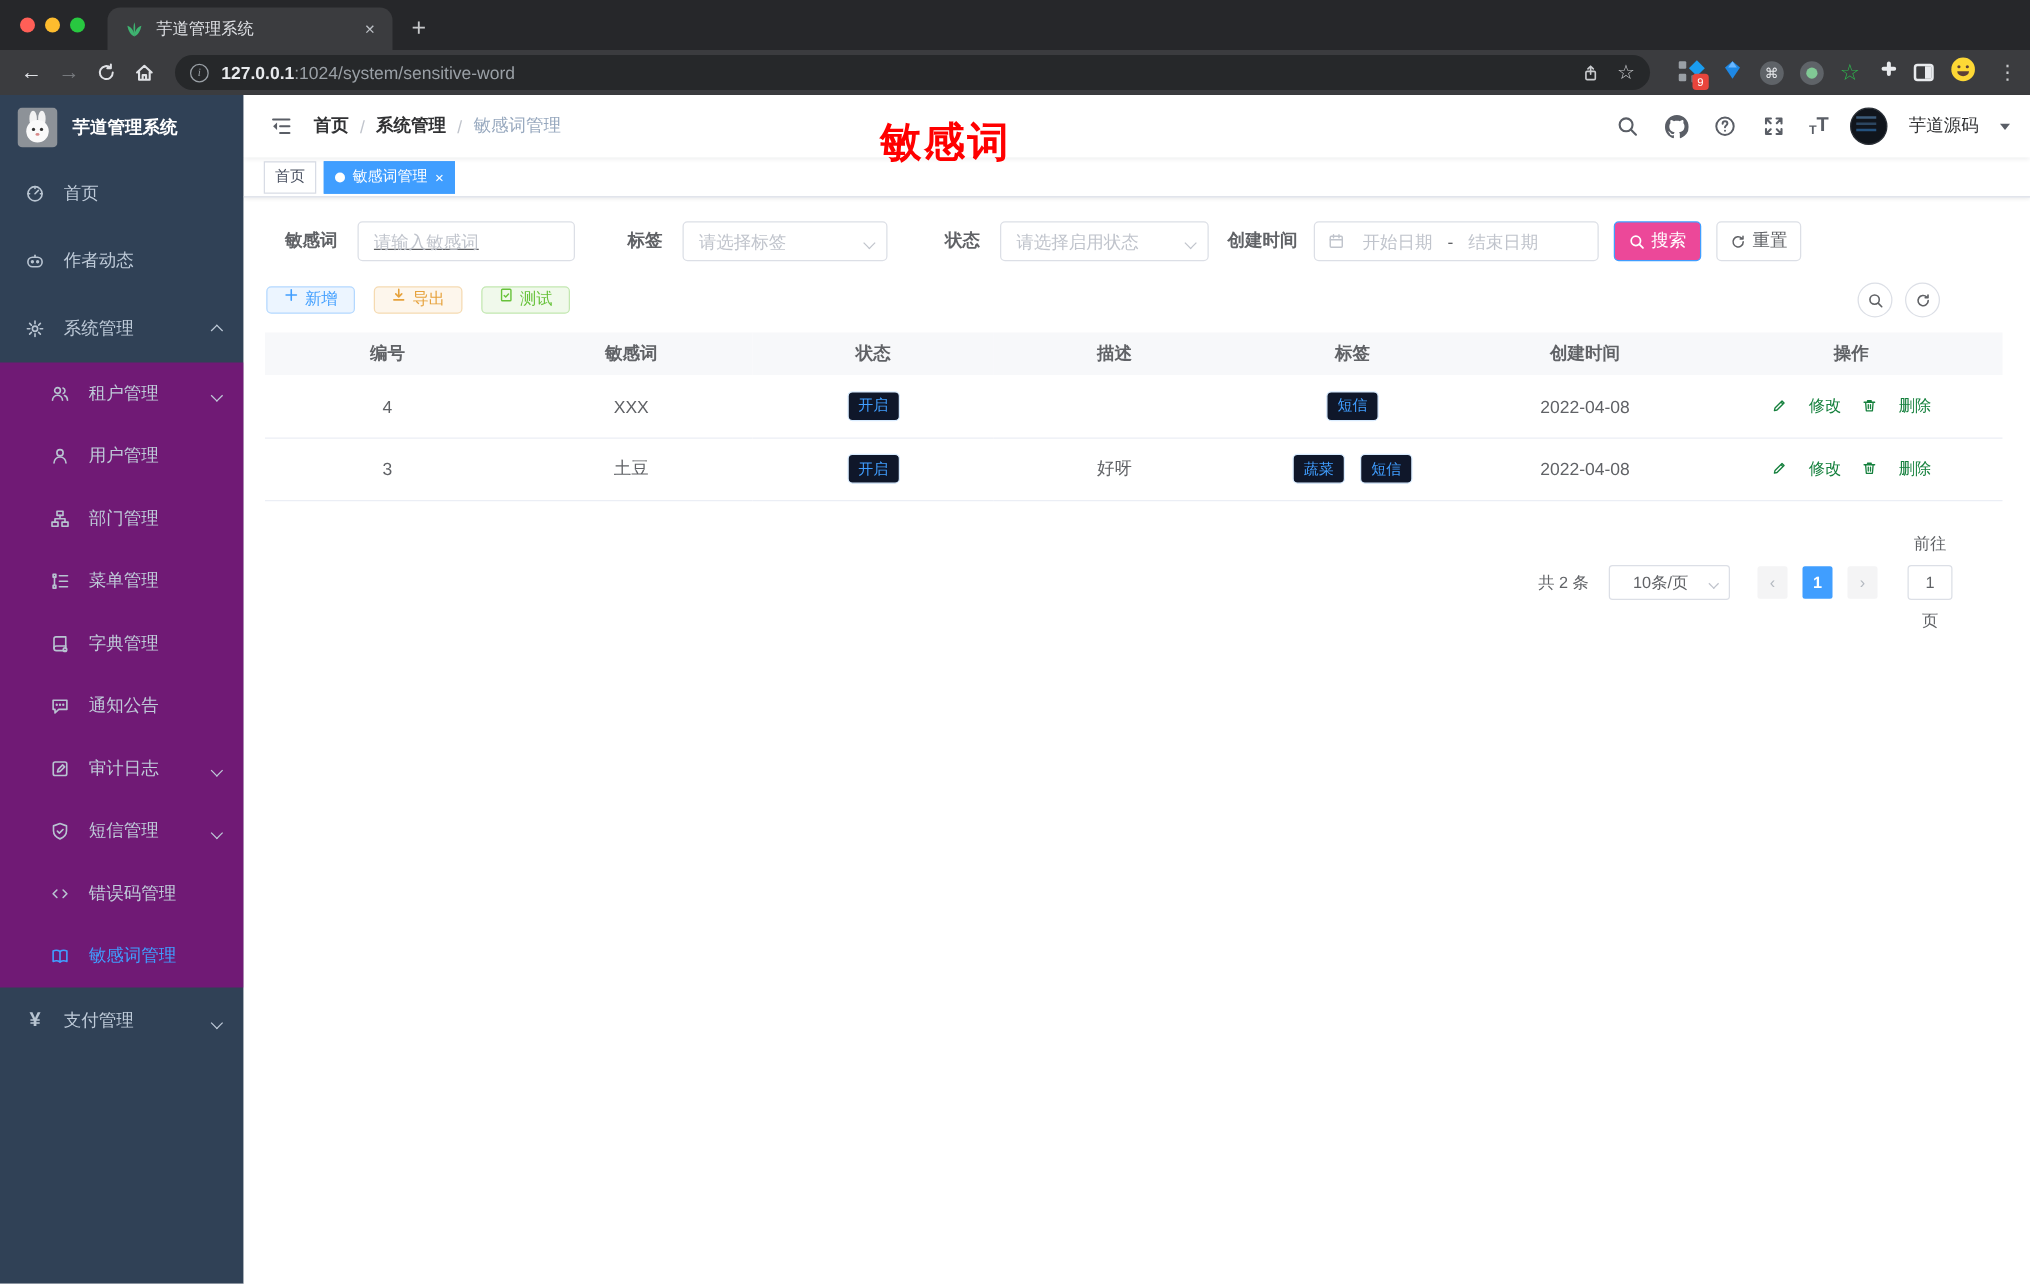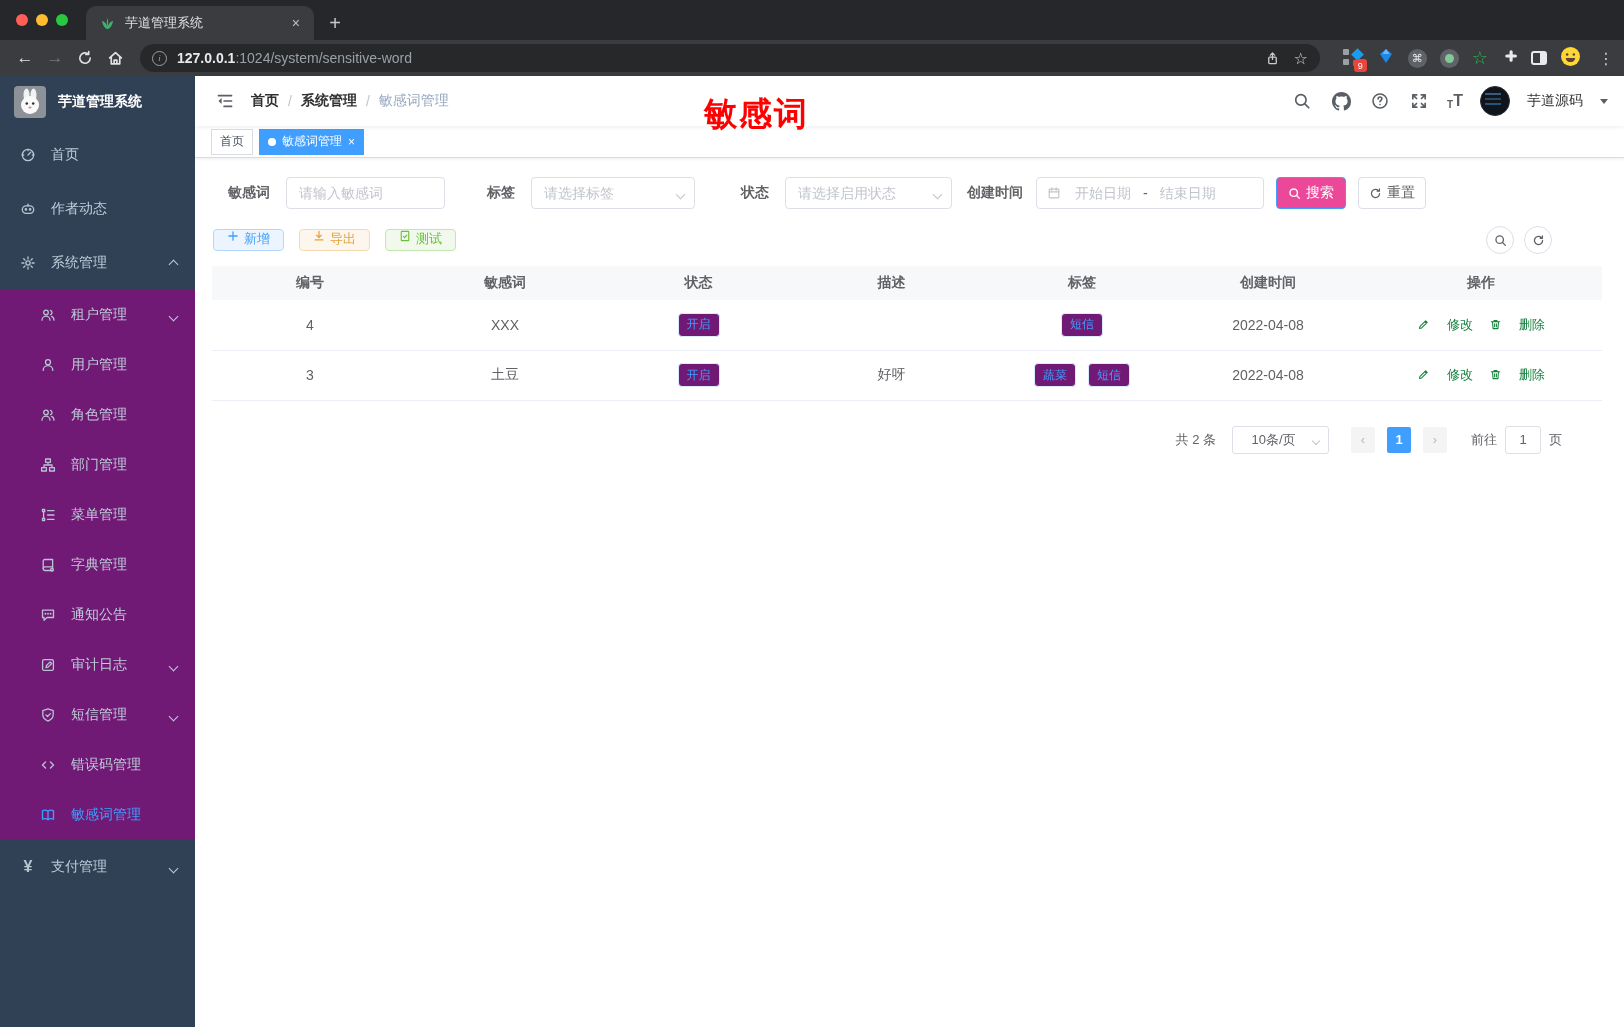--- a/index.html
+++ b/index.html
@@ -104,33 +104,33 @@
   #btn-add { color:#409eff; background:#ecf5ff; border-color:#b3d8ff; }
   #btn-export { color:#e6a23c; background:#fdf6ec; border-color:#f5dab1; }
   #btn-test { color:#67c23a; background:#f0f9eb; border-color:#c2e7b0; }
   #actionrow .rightmini { margin-left:auto; display:flex; gap:10px; }
   .minicirc { width:28px; height:28px; border-radius:50%; border:1px solid #dcdfe6; background:#fff; color:#606266; display:flex; align-items:center; justify-content:center; cursor:pointer; }
 
   #dtable { margin:12px 17px 0; width:1390px; border-collapse:collapse; table-layout:fixed; font-size:14px; color:#606266; }
   #dtable th { height:34px; background:#f7f8fa; color:#606266; font-weight:600; text-align:center; font-size:14px; }
   #dtable td { height:50px; text-align:center; border-bottom:1px solid #ebeef5; }
   #dtable tr.trow { border-bottom:1px solid #ebeef5; }
-  .etag { display:inline-flex; align-items:center; height:24px; padding:0 8px; background:#701a75; border:1px solid #d9ecff; border-radius:4px; color:#409eff; font-size:12px; }
+  .etag { display:inline-flex; align-items:center; height:24px; padding:0 8px; background:#0f172a; border:1px solid #d9ecff; border-radius:4px; color:#409eff; font-size:12px; }
   .etag + .etag { margin-left:8px; }
   .oplink { color:#15803d; font-size:13px; display:inline-flex; align-items:center; gap:17px; cursor:pointer; }
   .oplink + .oplink { margin-left:12px; }
 
   #pager { display:flex; align-items:center; justify-content:flex-end; margin:25px 62px 0 0; font-size:13px; color:#606266; }
   #pager .total { margin-right:16px; }
   #sizesel { width:97px; height:28px; border:1px solid #dcdfe6; border-radius:3px; display:flex; align-items:center; justify-content:center; position:relative; padding-right:14px; color:#606266; margin-right:16px; }
   #sizesel .chevbox { position:absolute; right:9px; color:#c0c4cc; }
   #sizesel .chev { margin-top:-3px; }
   .pgbtn { width:24px; height:26px; background:#f4f4f5; border-radius:2px; display:flex; align-items:center; justify-content:center; color:#b4b9c0; margin:0 6px; cursor:pointer; font-size:13px; }
   .pgnum { width:24px; height:26px; background:#409eff; color:#fff; border-radius:2px; display:flex; align-items:center; justify-content:center; margin:0 6px; font-weight:600; }
-  #goto { margin-left:18px; display:flex; align-items:center; gap:8px; }
+  #goto { margin-left:18px; display:flex; align-items:center; gap:8px;flex-direction:column; }
   #goto input { width:36px; height:28px; border:1px solid #dcdfe6; border-radius:3px; text-align:center; font-size:13px; color:#606266; outline:none; font-family:inherit; }
 
   #annotation { position:absolute; left:704px; top:92px; font-size:33px; font-weight:700; color:#ff0000; z-index:50; letter-spacing:2px; }
 </style>
 </head>
 <body>
 
 <div id="chrome">
   <div id="tabstrip">
     <div id="traffic">
@@ -281,30 +281,20 @@
             <svg width="16" height="16" viewBox="0 0 16 16" class="sv">
               <circle cx="8" cy="5.2" r="2.5"></circle>
               <path d="M3.2 13.4c0-2.7 2.1-4.8 4.8-4.8s4.8 2.1 4.8 4.8"></path>
             </svg>
           </span>
         <span>用户管理</span>
       </div>
       <div class="s-item">
         <span class="s-ico">
             <svg width="16" height="16" viewBox="0 0 16 16" class="sv">
-              <circle cx="6" cy="5.4" r="2.3"></circle>
-              <path d="M2 13.2c0-2.2 1.8-4 4-4s4 1.8 4 4"></path>
-              <path d="M10.4 3.4a2.3 2.3 0 0 1 .2 4.3M11.6 9.4c1.5.6 2.4 2 2.4 3.8"></path>
-            </svg>
-          </span>
-        <span>角色管理</span>
-      </div>
-      <div class="s-item">
-        <span class="s-ico">
-            <svg width="16" height="16" viewBox="0 0 16 16" class="sv">
               <rect x="5.6" y="2" width="4.8" height="3.3"></rect>
               <rect x="1.6" y="10.7" width="4.8" height="3.3"></rect>
               <rect x="9.6" y="10.7" width="4.8" height="3.3"></rect>
               <path d="M8 5.3V8M4 10.7V8h8v2.7"></path>
             </svg>
           </span>
         <span>部门管理</span>
       </div>
       <div class="s-item">
         <span class="s-ico">
@@ -440,21 +430,21 @@
         <span class="tagdot"></span>
         <span>敏感词管理</span>
         <span class="tclose">×</span>
       </span>
     </div>
 
     <div id="content">
 
       <div id="filters">
         <span class="f-label">敏感词</span>
-        <input class="f-input" style="width: 159px;" placeholder="请输入敏感词">
+        <input class="f-input" style="width: 174px; text-decoration: underline;" placeholder="请输入敏感词">
         <span style="width:42px;"></span>
         <span class="f-label">标签</span>
         <span class="f-select">
           <input class="f-input" style="width: 164px;" placeholder="请选择标签">
           <span class="chevbox"><span class="chev down"></span></span>
         </span>
         <span style="width:46px;"></span>
         <span class="f-label">状态</span>
         <span class="f-select">
           <input class="f-input" style="width: 167px;" placeholder="请选择启用状态">

